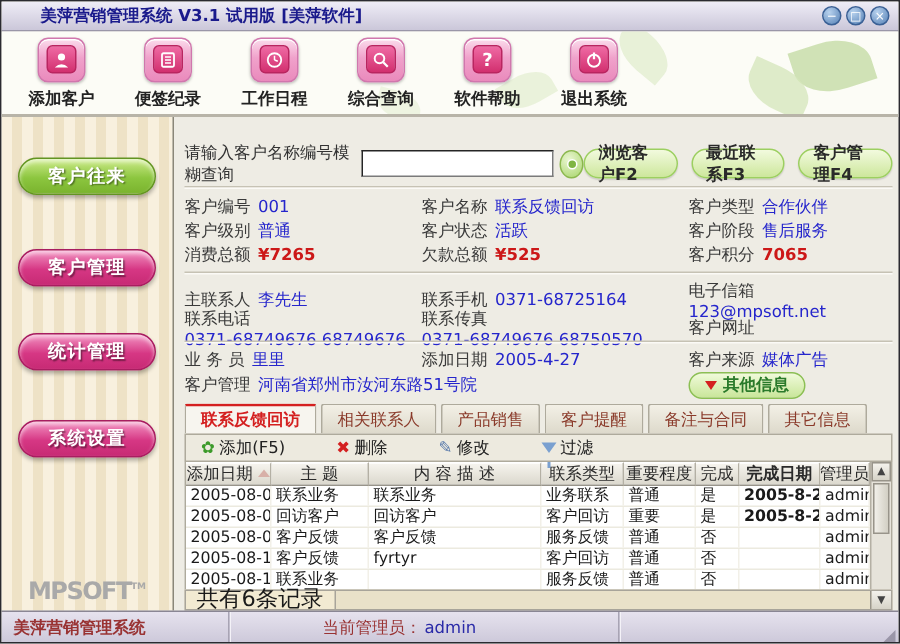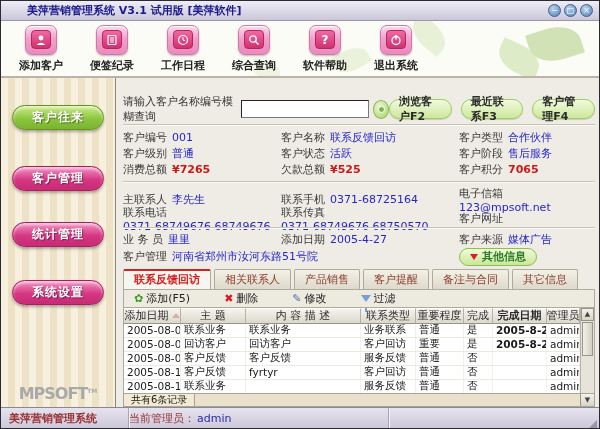--- a/index.html
+++ b/index.html
@@ -125,32 +125,32 @@
   .vscroll { width:14px; flex:0 0 14px; background:#e6e3da; border-left:1px solid #b4b0a4;
              display:flex; flex-direction:column; }
   .sbtn { height:13px; background:linear-gradient(#f4f2ec,#d6d3c8); border:1px solid #98948a;
           font-size:7px; color:#444; text-align:center; line-height:11px; cursor:pointer; }
   .sthumb { height:34px; margin:1px; background:linear-gradient(90deg,#f2f0ea,#d2cfc4);
             border:1px solid #98948a; cursor:pointer; }
 
   
   .recbar { height:14px; flex:0 0 14px; background:#e9e1c9; border:1px solid #a8a49a;
             display:flex; align-items:stretch; }
-  .recbox { background:#f2ead2; border-right:1px solid #a8a49a; padding:0 7px; font-size:10px;
+  .recbox { background:#f2ead2; border-right:1px solid #a8a49a; padding:0 7px; font-size:15px;
             color:#1a1a1a; display:flex; align-items:center; }
   .rec-dn { margin-left:auto; width:14px; background:linear-gradient(#f4f2ec,#d6d3c8);
             border-left:1px solid #98948a; font-size:7px; color:#444; text-align:center; line-height:13px; cursor:pointer; }
 
   
   .statusbar { height:21px; flex:0 0 21px; background:linear-gradient(#e6e2ee,#cdc9da);
                border-top:1px solid #8a8694; display:flex; align-items:center; font-size:11px; }
   .seg { border-right:1px solid #a8a4b4; box-shadow:1px 0 0 #f4f2f8; height:100%;
          display:flex; align-items:center; }
-  .seg.s1 { width:128px; padding-left:8px; color:#993333; font-weight:bold; }
-  .seg.s2 { width:260px; color:#993333; }
+  .seg.s1 { width:152px; padding-left:8px; color:#993333; font-weight:bold; }
+  .seg.s2 { width:260px; padding-left:62px; color:#993333; }
   .seg.s2 .adm { color:#2a2aa8; margin-left:2px; }
   .seg.s3 { flex:1; border-right:none; box-shadow:none; }
   .grip { margin-left:auto; margin-right:2px; align-self:flex-end; width:0; height:0;
           border-left:8px solid transparent; border-bottom:8px solid #9a96a8; }
 
   svg { display:block; }
 </style>
 </head>
 <body>
 

